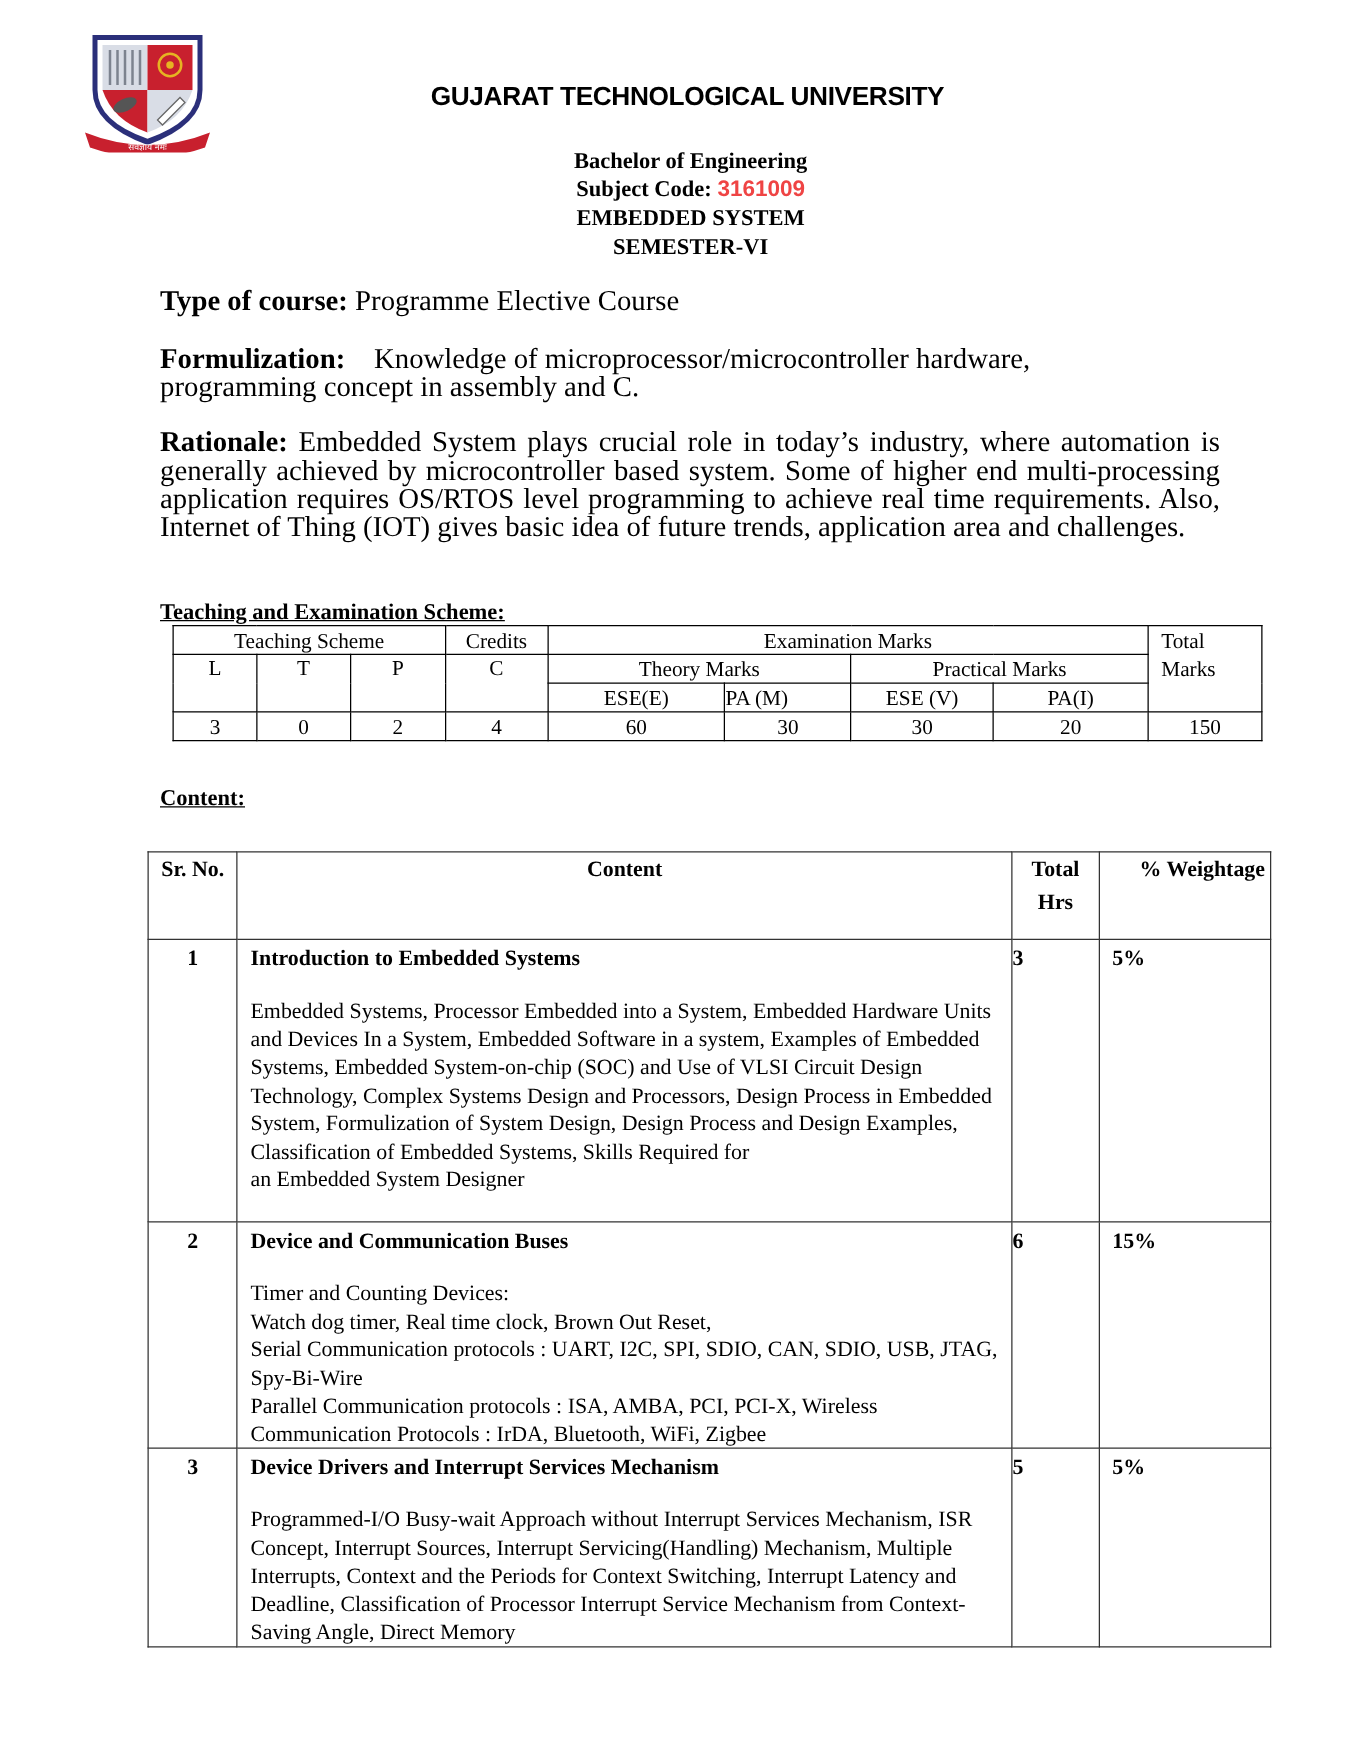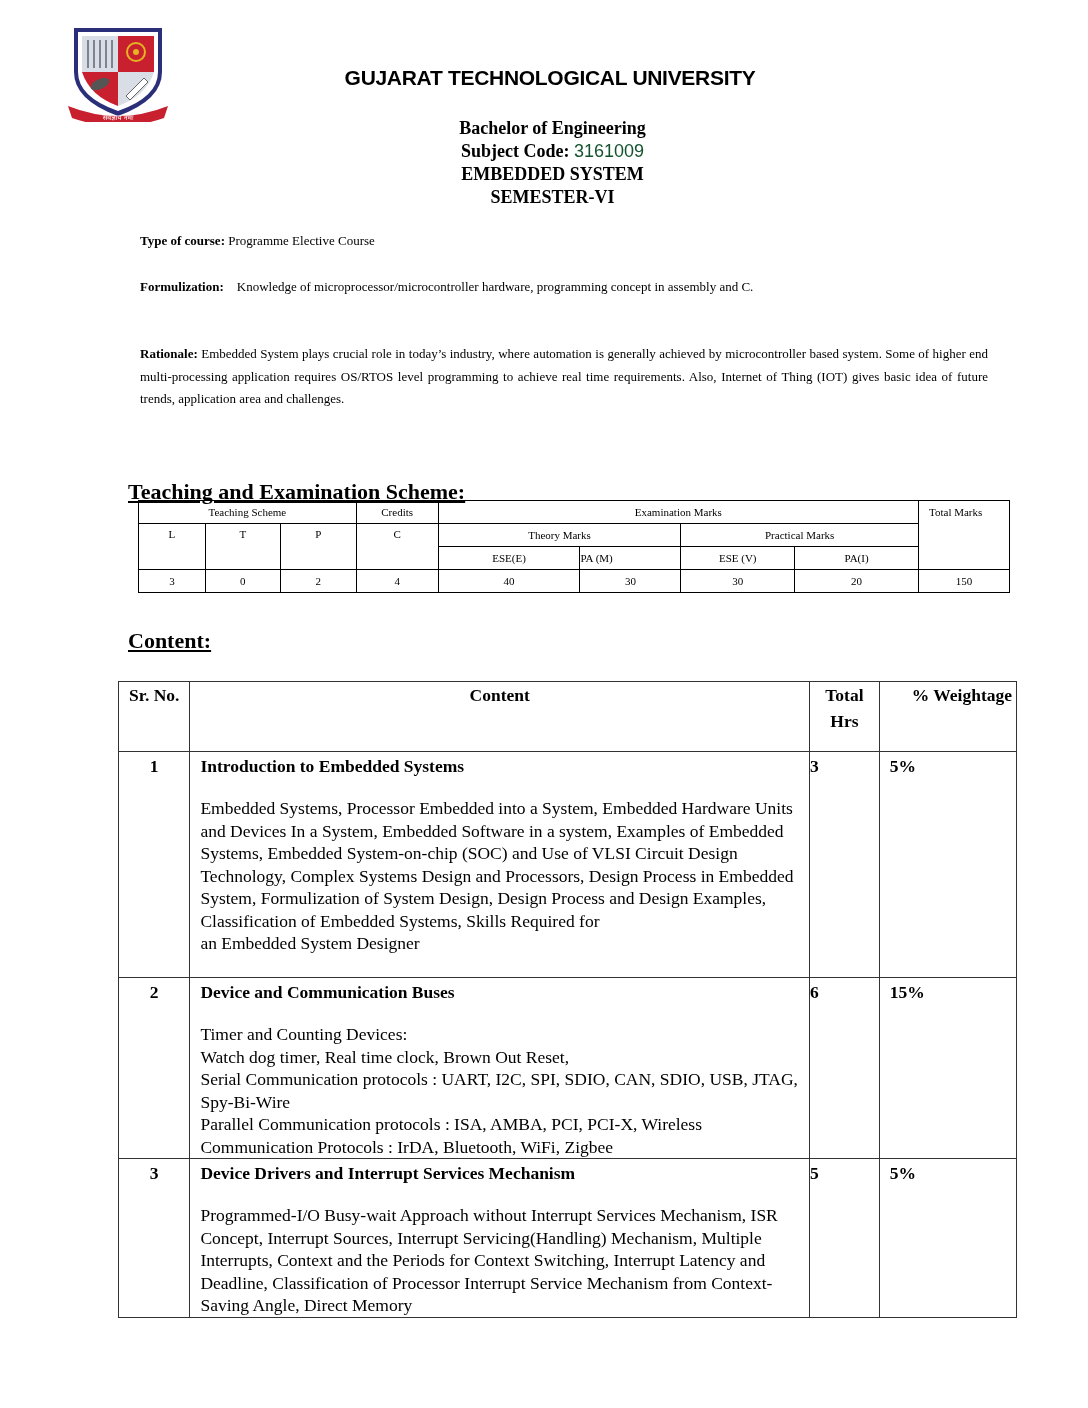--- a/index.html
+++ b/index.html
@@ -3,27 +3,27 @@
 <meta charset="utf-8">
 <style>
   html, body { margin:0; padding:0; background:#ffffff; }
   body { width:1088px; height:1408px; position:relative; overflow:hidden; color:#000;
          font-family: "Liberation Serif", serif; }
   .abs { position:absolute; }
   .logo { left:64px; top:22px; width:108px; height:100px; }
   .univ { left:0; width:1100px; top:66px; text-align:center; font-family:"Liberation Sans", sans-serif;
           font-weight:bold; font-size:21px; letter-spacing:-0.3px; }
   .hdr { left:0; width:1105px; text-align:center; font-weight:bold; font-size:18px; line-height:23px; top:117px; }
-  .code { color:#14532d; font-family:"Liberation Sans", sans-serif; font-weight:normal; }
-  .para { left:140px; width:848px; font-size:13px; line-height:22.5px; }
+  .code { color:#ef4444; font-family:"Liberation Sans", sans-serif; font-weight:bold; }
+  .para { left:128px; width:848px; font-size:23px; line-height:22.5px; }
   .just { text-align:justify; }
   b.lbl { font-weight:bold; }
-  .sec { left:128px; font-weight:bold; font-size:22px; text-decoration:underline; }
+  .sec { left:128px; font-weight:bold; font-size:18px; text-decoration:underline; }
   table { border-collapse:collapse; position:absolute; }
-  .scheme { left:138px; top:500px; width:872px; font-size:11px; }
+  .scheme { left:138px; top:500px; width:872px; font-size:17px; }
   .scheme td { border:1.5px solid #000; text-align:center; padding:0; height:22px; line-height:21px; }
   .content { left:118px; top:681px; width:899px; font-size:17.5px; }
   .content td { border:1.5px solid #333; vertical-align:top; padding:0; }
   .content th { border:1.5px solid #333; vertical-align:top; font-weight:bold; padding:0; }
   .c-sr { width:72px; text-align:center; font-weight:bold; }
   .c-ct { width:625px; padding-left:10px !important; }
   .c-hr { width:70px; font-weight:bold; }
   .c-wt { width:128px; font-weight:bold; padding-left:10px !important; }
   .title { font-weight:bold; line-height:24px; margin-top:2px; }
   .desc { margin-top:19px; line-height:22.5px; }
@@ -113,21 +113,21 @@
     <td>ESE(E)</td>
     <td style="text-align:left;">PA (M)</td>
     <td>ESE (V)</td>
     <td>PA(I)</td>
   </tr>
   <tr>
     <td>3</td>
     <td>0</td>
     <td>2</td>
     <td>4</td>
-    <td>40</td>
+    <td>60</td>
     <td>30</td>
     <td>30</td>
     <td>20</td>
     <td>150</td>
   </tr>
 </tbody>
   </table>
 
 <div class="abs sec" style="top:628px;">Content:</div>
 <table class="content">

